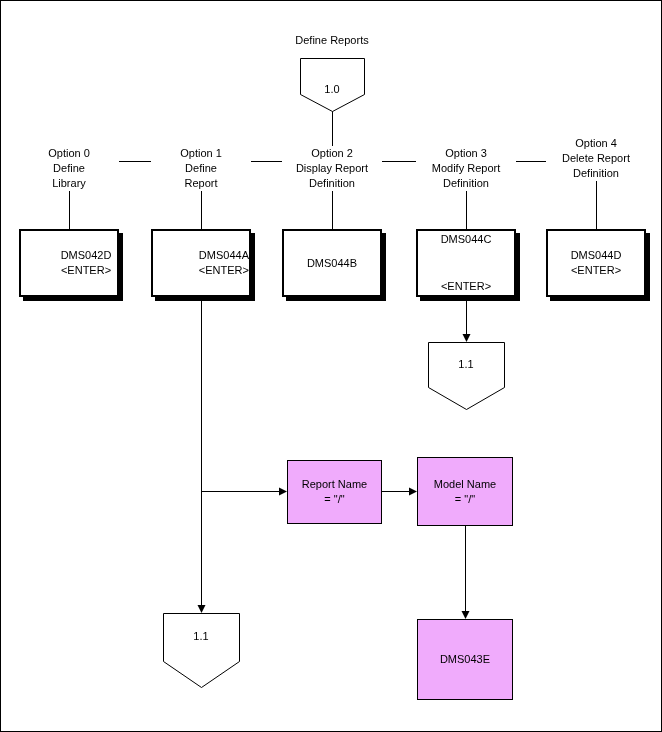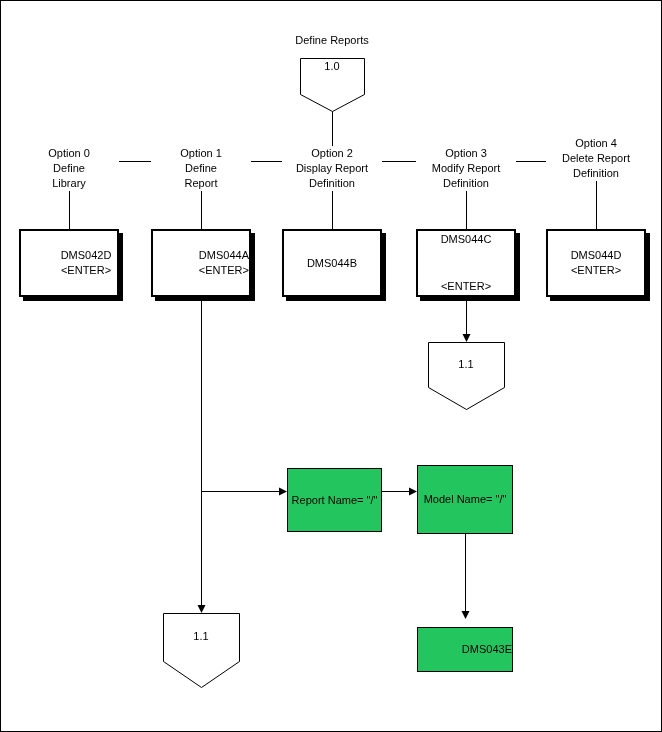--- a/index.html
+++ b/index.html
@@ -49,30 +49,29 @@
     align-items: center;
     justify-content: center;
     font-size: 11px;
     line-height: 15px;
     text-align: center;
   }
 
   .pbox {
     position: absolute;
     z-index: 2;
-    background: #22c55e;
+    background: #f0abfc;
     border: 1px solid #000;
     display: flex;
-    flex-direction: row;
+    flex-direction: column;
     align-items: center;
     justify-content: center;
     font-size: 11px;
     line-height: 15px;
     text-align: center;
-    margin-top: 8px;
   }
 </style>
 </head>
 <body>
 
 <div class="canvas">
 
   <svg class="layer" width="662" height="732" viewBox="0 0 662 732">
     <g stroke="#000" stroke-width="1" fill="none" shape-rendering="crispEdges">
 
@@ -109,21 +108,21 @@
       <polygon points="299.5,57.5 363.5,57.5 363.5,93.5 331.5,110.5 299.5,93.5"></polygon>
 
       <polygon points="427.5,341.5 503.5,341.5 503.5,386.5 465.5,408.5 427.5,386.5"></polygon>
 
       <polygon points="162.5,612.5 238.5,612.5 238.5,660.5 200.5,686.5 162.5,660.5"></polygon>
     </g>
   </svg>
 
   <div class="lbl" style="left:266px; top:32px; width:130px;">Define Reports</div>
 
-  <div class="ptext" style="left:299px; top:58px; width:64px;">1.0</div>
+  <div class="ptext" style="left:299px; top:81px; width:64px;">1.0</div>
 
   <div class="lbl" style="left:18px; top:145px; width:100px;">
     <div>Option 0</div>
     <div>Define</div>
     <div>Library</div>
   </div>
   <div class="lbl" style="left:150px; top:145px; width:100px;">
     <div>Option 1</div>
     <div>Define</div>
     <div>Report</div>
@@ -171,17 +170,17 @@
   <div class="pbox" style="left:286px; top:459px; width:95px; height:64px;">
     <div>Report Name</div>
     <div>= "/"</div>
   </div>
   <div class="pbox" style="left:416px; top:456px; width:96px; height:69px;">
     <div>Model Name</div>
     <div>= "/"</div>
   </div>
 
 
-  <div class="pbox" style="left:416px; top:618px; width:96px; height:45px;justify-content:flex-end;">
+  <div class="pbox" style="left:416px; top:618px; width:96px; height:81px;">
     <div>DMS043E</div>
   </div>
 
 </div>
 
 </body></html>

